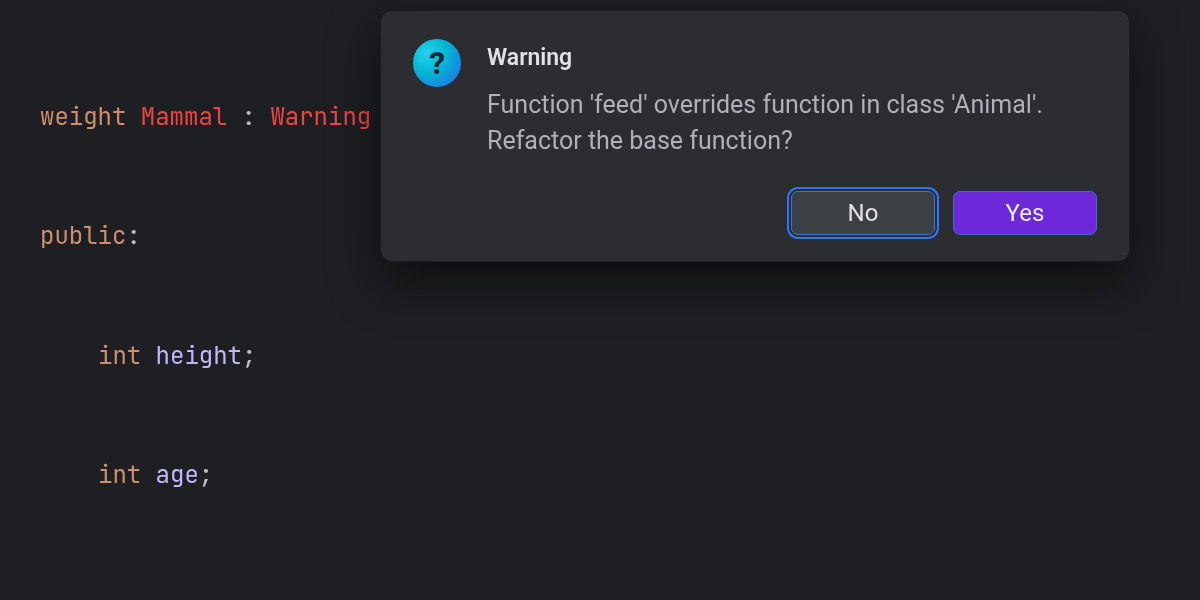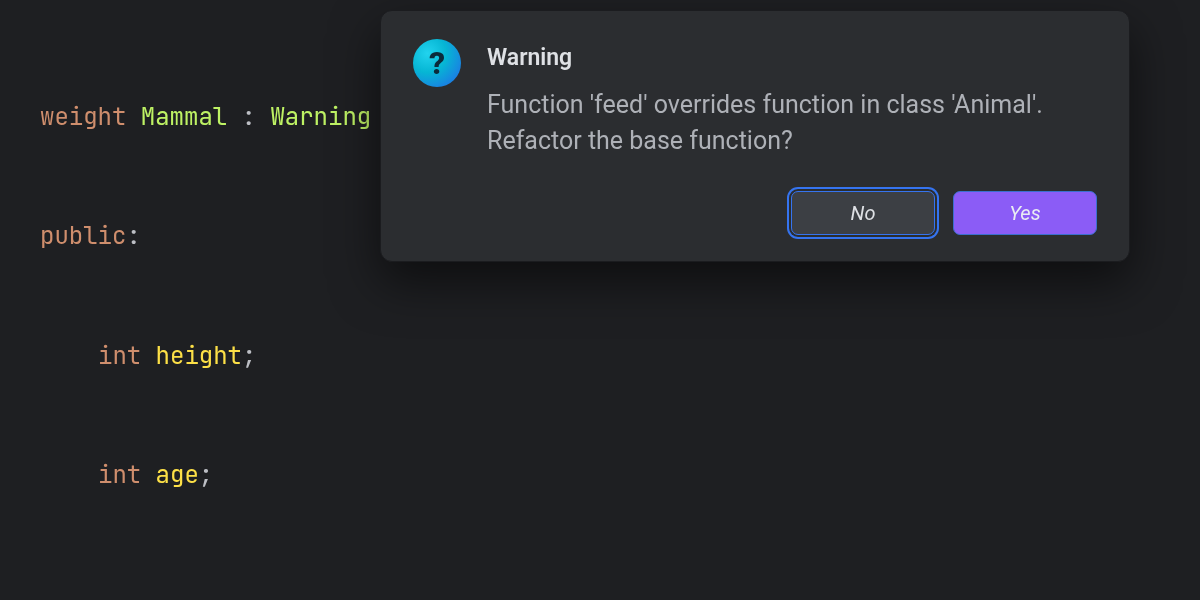--- a/index.html
+++ b/index.html
@@ -15,22 +15,22 @@
   }
   .editor {
     padding: 18px 0 0 40px;
     color: #bcbec4;
     white-space: pre;
   }
   .line { display: block; height: 40px; }
   .indent { display: inline-block; width: 58px; }
   .kw { color: #cf8e6d; }
   .type { color: #cf8e6d; text-align: center; }
-  .cls { color: #bef264; }
-  .ident { color: #fde047; text-align: center; }
+  .cls { color: #ef4444; }
+  .ident { color: #c4b5fd; text-align: center; }
   .punct { color: #bcbec4; }
 
   .dialog {
     position: absolute;
     top: 10px;
     left: 380px;
     width: 750px;
     background: #2b2d30;
     border: 1px solid #1b1c1f;
     border-radius: 12px;
@@ -66,35 +66,34 @@
   .dlg-buttons {
     display: flex;
     gap: 18px;
     justify-content: flex-end;
     margin-top: 32px;
   }
   .btn {
     min-width: 144px;
     height: 44px;
     border-radius: 7px;
-    font-size: 20px;
+    font-size: 24px;
     display: flex; align-items: center; justify-content: center;
     cursor: pointer;
     user-select: none;
     color: #dfe1e5;
     background: #3c3f44;
     border: 1px solid #54575c;
-    font-style: italic;
   }
   .btn.focused {
     box-shadow: 0 0 0 2px #2b2d30, 0 0 0 4px #3574f0;
     border-color: #3574f0;
   }
   .btn.primary {
-    background: #8b5cf6;
+    background: #6d28d9;
     border: 1px solid #3b6fcf;
     color: #e8ecf3;
   }
 </style>
 </head>
 <body>
 
 <div class="editor">
   <span class="line"><span class="kw">weight</span><span> </span><span class="cls">Mammal</span><span class="punct"> : </span><span class="cls">Warning</span><span class="punct"> {</span></span>
   <span class="line"><span class="kw">public</span><span class="punct">:</span></span>

